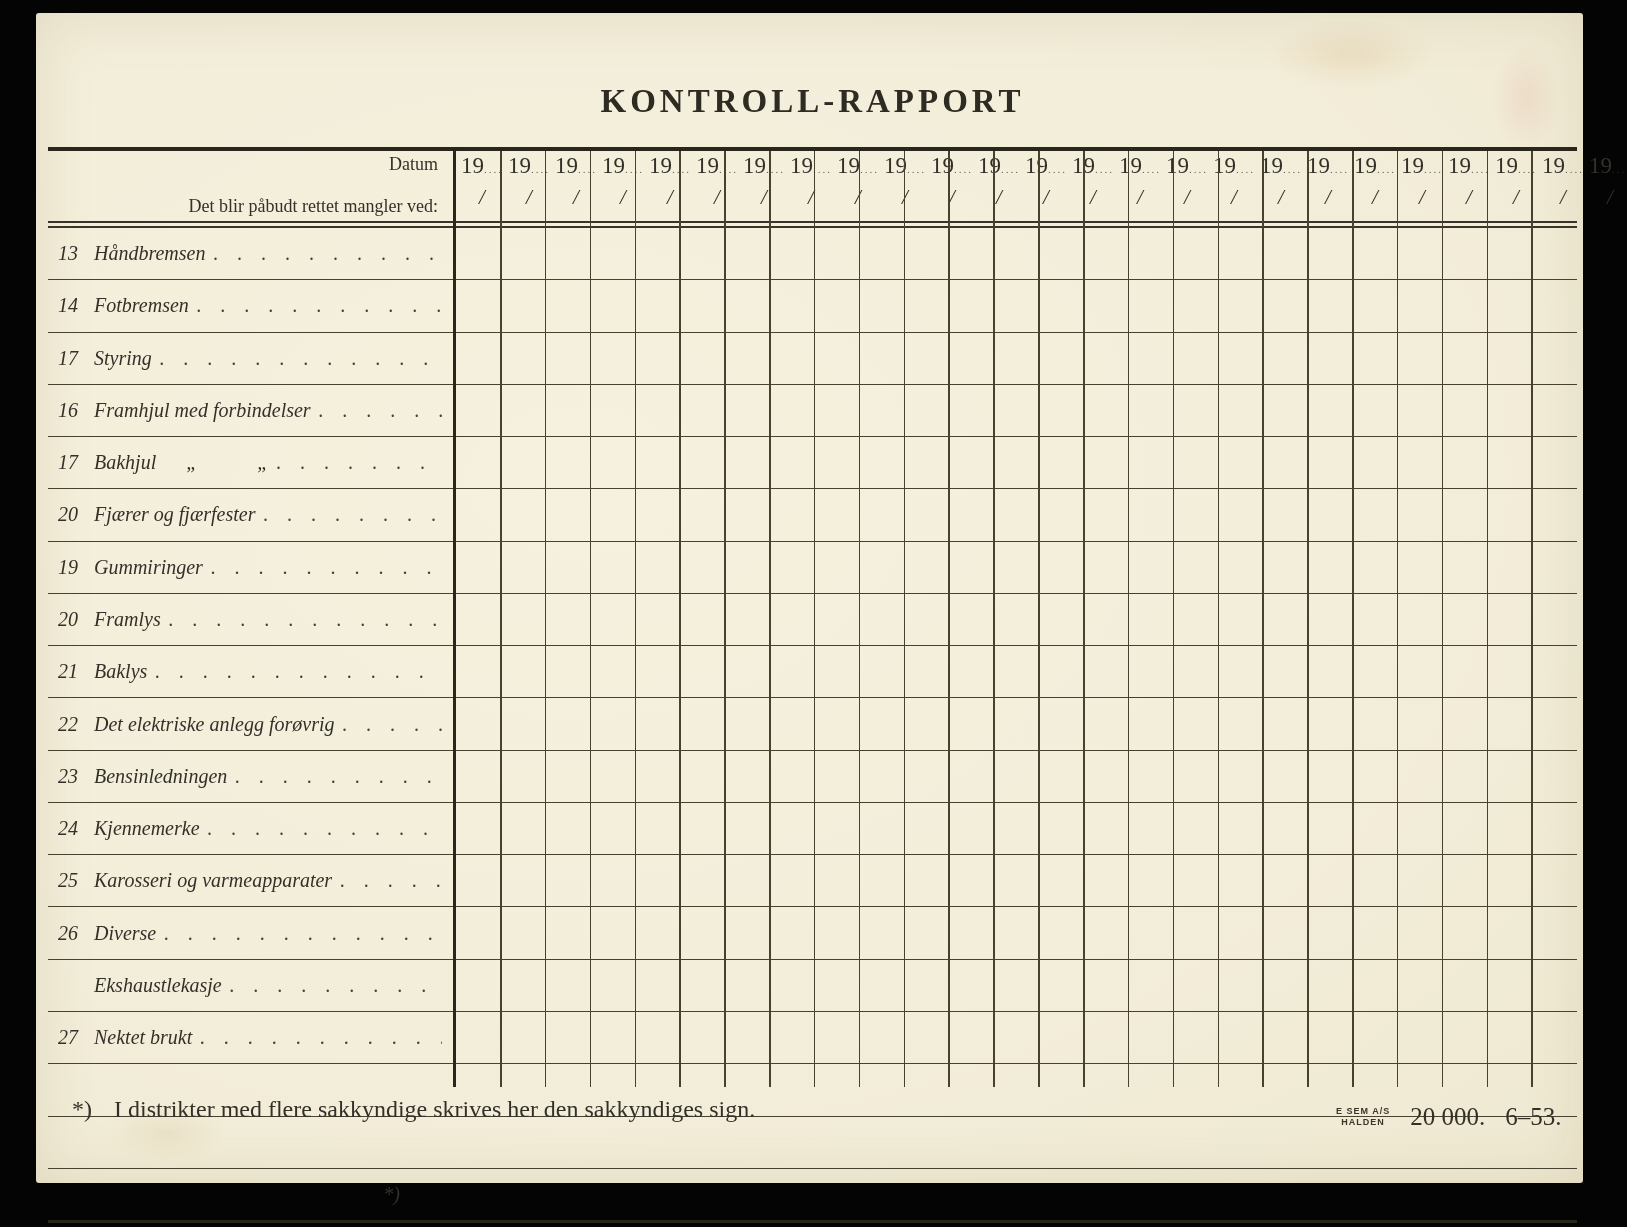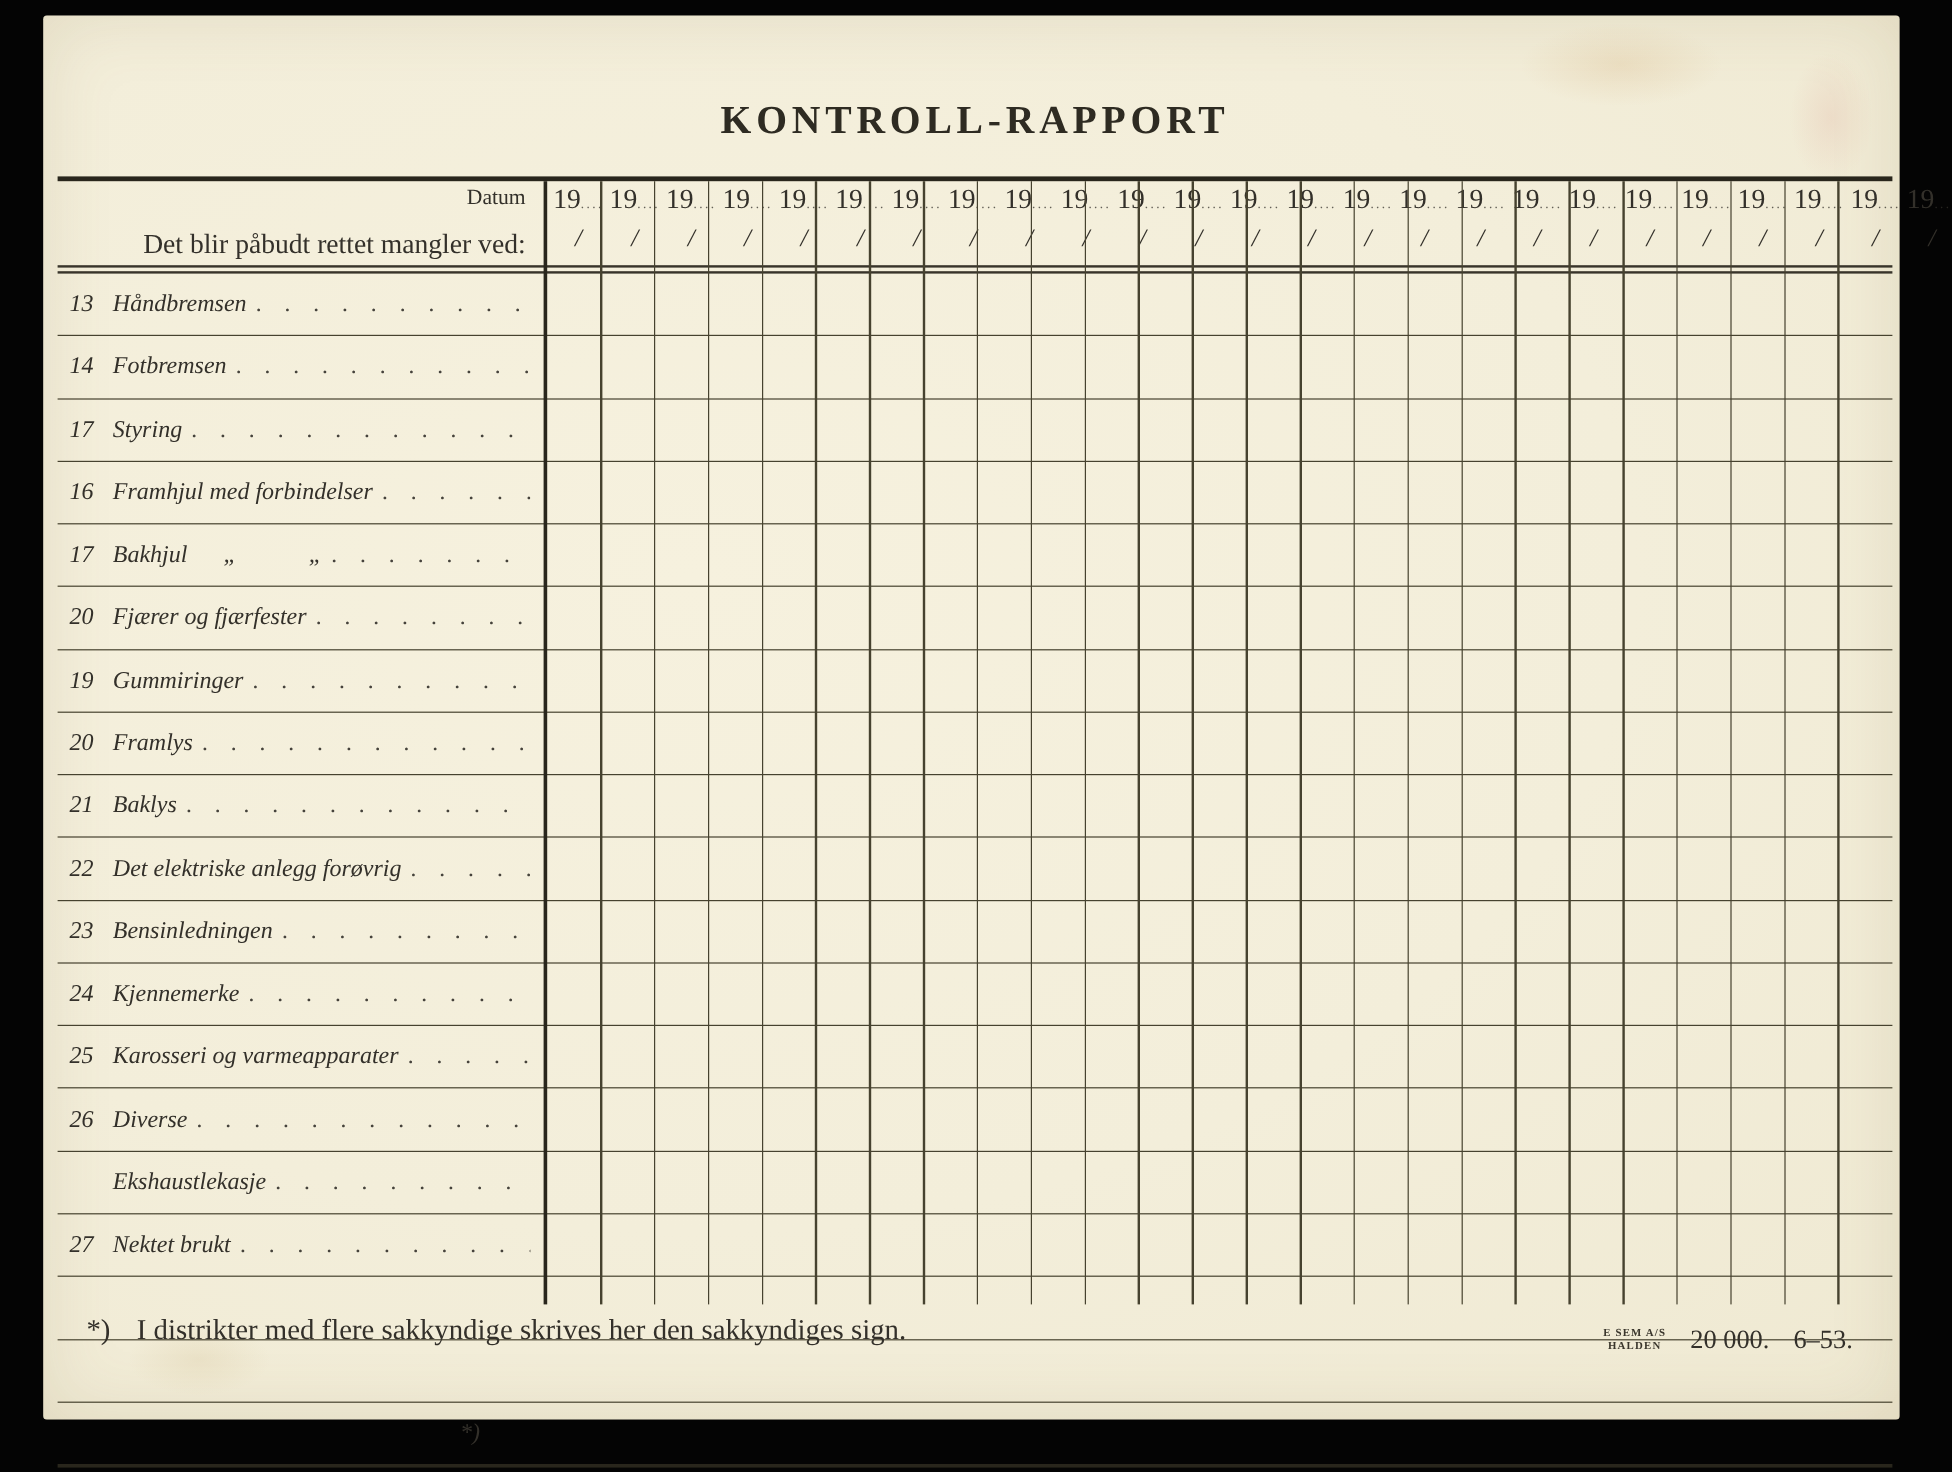--- a/index.html
+++ b/index.html
@@ -26,21 +26,21 @@
     position:absolute;left:12px;top:134px;width:1529px;height:1076px;
     border-top:4px solid #29261c;border-bottom:3px solid #29261c;
     display:flex;flex-direction:column;
   }
   .hdr{height:70px;display:flex;flex:none;}
   .hdr-label{
     width:408px;flex:none;display:flex;flex-direction:column;justify-content:space-between;
     padding:3px 18px 4px 0;text-align:right;
   }
   .datum{font-size:18px;}
-  .subtitle{font-size:23px;}
+  .subtitle{font-size:18px;}
   .hdr-cols{flex:1;display:flex;}
   .hcol{flex:1;padding:2px 0 0 5px;overflow:hidden;}
   .y19{font-size:23px;line-height:26px;white-space:nowrap;}
   .ydots{font-size:11px;letter-spacing:2px;opacity:.75;}
   .slash{font-size:21px;font-style:italic;text-align:center;line-height:30px;}
   .hdr-sep{height:7px;flex:none;border-top:2px solid #38342a;border-bottom:2px solid #38342a;}
 
   .rows{flex:1;display:flex;flex-direction:column;}
   .row{flex:1;display:flex;border-bottom:1.5px solid #46422f;font-style:italic;}
   .row:last-child{border-bottom:none;}
@@ -55,23 +55,23 @@
 
   .vlines{position:absolute;left:12px;top:138px;width:1529px;height:936px;pointer-events:none;}
   .vline{position:absolute;top:0;bottom:0;background:#46422f;width:1.5px;}
   .vline.thick{background:#29261c;width:3px;}
 
   .footnote{position:absolute;left:36px;top:1083px;font-size:24px;color:#33302a;}
   .fn-marker{display:inline-block;width:28px;}
   .fn-text{margin-left:14px;}
 
   .imprint{position:absolute;left:1300px;top:1090px;display:flex;align-items:center;gap:20px;}
-  .printer{font-family:Liberation Serif, serif;font-size:9px;line-height:11px;
+  .printer{font-family:Liberation Sans, sans-serif;font-size:9px;line-height:11px;
     letter-spacing:1px;text-align:center;color:#3a362c;font-weight:700;}
-  .print-num{font-size:22px;color:#33302a;}
+  .print-num{font-size:25px;color:#33302a;}
 </style>
 </head>
 <body>
 
 <div class="paper">
   <div class="stain s1"></div>
   <div class="stain s2"></div>
   <div class="stain s3"></div>
 
   <div class="title">KONTROLL-RAPPORT</div>

